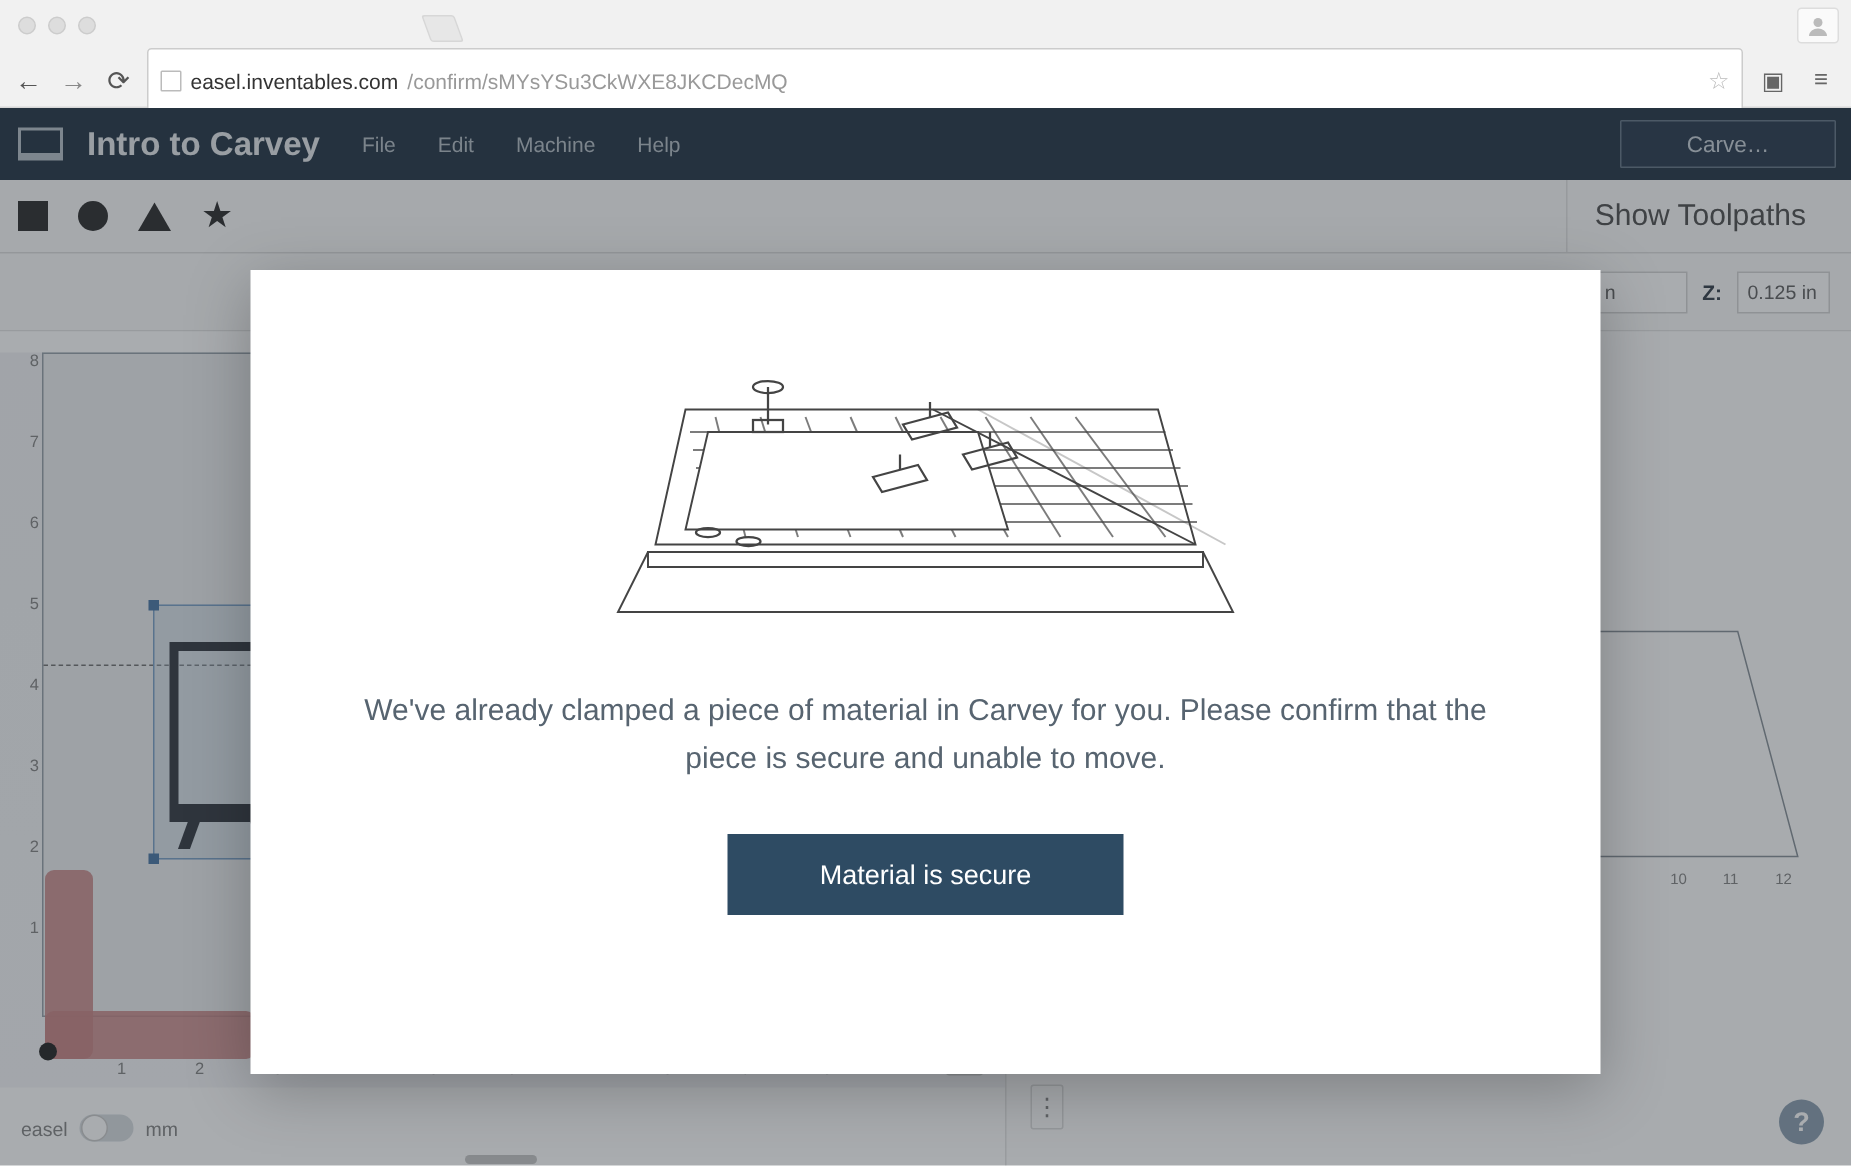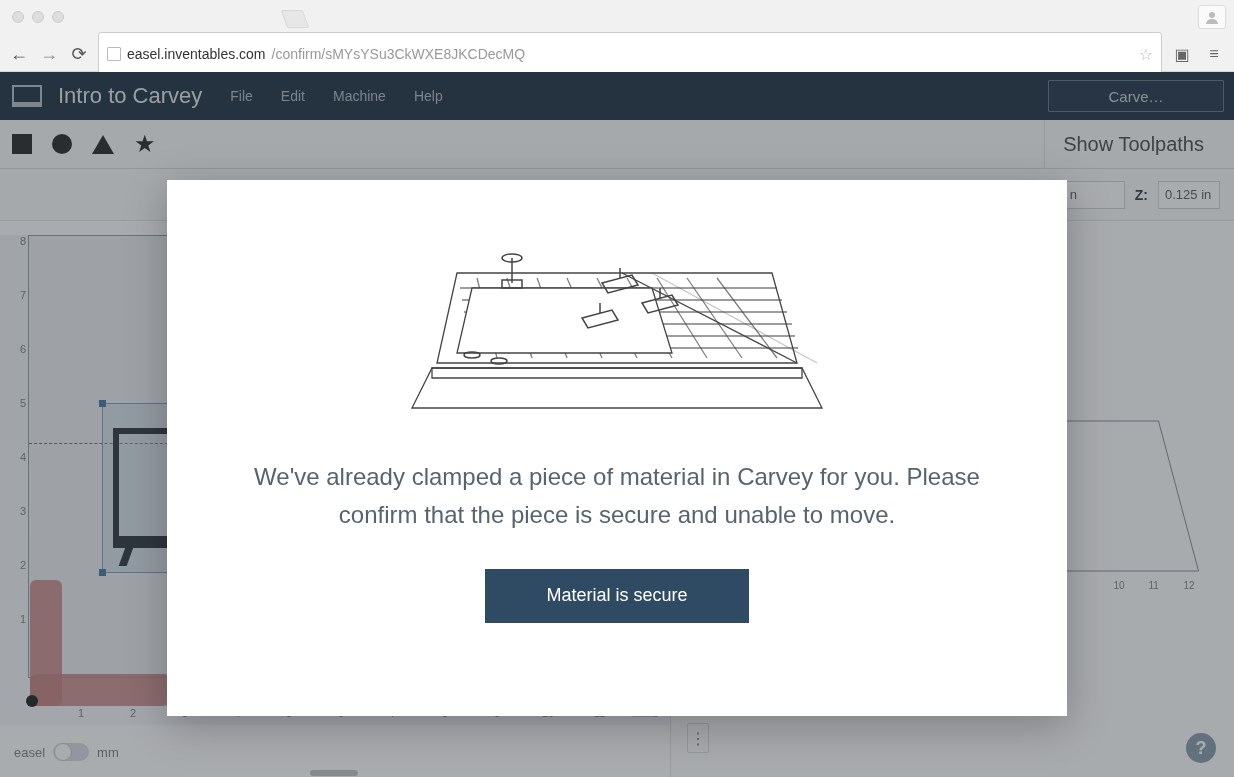--- a/index.html
+++ b/index.html
@@ -21,23 +21,23 @@
 .addr { flex: 1; height: 44px; background: #fff; border: 1px solid #ccc; border-radius: 3px; display: flex; align-items: center; padding: 0 8px; font-size: 14px; color: #333; gap: 6px; }
 .addr .doc { width: 14px; height: 14px; border: 1px solid #bbb; border-radius: 1px; }
 .addr .host { color: #333; }
 .addr .path { color: #999; }
 .addr .star { margin-left: auto; color: #bbb; font-size: 16px; }
 .cast-btn, .ham-btn { width: 24px; height: 24px; display:flex; align-items:center; justify-content:center; color:#666; font-size:16px; }
 
 
 .app-header { height: 48px; background: #2b3b4b; display: flex; align-items: center; padding: 0 12px; color: #d0d6db; position: relative; }
 .app-logo { width: 30px; height: 22px; border: 2px solid #b9c2ca; border-bottom: 5px solid #b9c2ca; margin-right: 16px; }
-.proj-title { font-size: 22px; font-weight: 400; color: #e5e9ec; margin-right: 28px; }
+.proj-title { font-size: 22px; font-weight: 700; color: #e5e9ec; margin-right: 28px; }
 .menu { display: flex; gap: 28px; font-size: 14px; color: #b5bec6; }
-.carve-btn { position: absolute; right: 10px; top: 8px; height: 32px; width: 176px; border: 1px solid #6a7a89; background: #2f4053; color: #c9d1d8; font-size: 15px; display:flex; align-items:center; justify-content:center; border-radius: 1px; }
+.carve-btn { position: absolute; right: 10px; top: 8px; height: 32px; width: 144px; border: 1px solid #6a7a89; background: #2f4053; color: #c9d1d8; font-size: 15px; display:flex; align-items:center; justify-content:center; border-radius: 1px; }
 
 
 .toolbar { height: 49px; background: #fbfbfb; border-bottom: 1px solid #ddd; display: flex; align-items: center; padding: 0 12px; gap: 20px; position: relative; }
 .tool-icon { width: 20px; height: 20px; background: #333; }
 .tool-square { }
 .tool-circle { border-radius: 50%; }
 .tool-triangle { width:0; height:0; background:transparent; border-left:11px solid transparent; border-right:11px solid transparent; border-bottom:19px solid #333; }
 .tool-star { background: transparent; color:#333; font-size:24px; line-height:20px; }
 .show-toolpaths { position:absolute; right: 12px; top:0; bottom:0; display:flex; align-items:center; padding: 0 18px; background:#fbfbfb; border-left:1px solid #e2e2e2; font-size:20px; color:#555; }
 
@@ -88,21 +88,21 @@
 .preview { position:absolute; top:180px; left:16px; right:24px; height:200px; }
 .preview svg { width:100%; height:100%; }
 .kebab { position:absolute; left:16px; bottom:24px; width:22px; height:30px; border:1px solid #ddd; border-radius:2px; display:flex; align-items:center; justify-content:center; color:#888; font-size:16px; }
 .help { position:absolute; right:18px; bottom:14px; width:30px; height:30px; border-radius:50%; background:#8ea1b2; color:#fff; font-weight:700; display:flex; align-items:center; justify-content:center; font-size:18px; }
 
 
 .overlay { position:absolute; top:72px; left:0; right:0; bottom:0; background:rgba(30,38,46,.38); }
 .modal { position:absolute; top:108px; left:167px; width:900px; height:536px; background:#fff; box-shadow:0 10px 40px rgba(0,0,0,.25); padding: 48px 60px 40px; text-align:center; }
 .modal h1 { font-size:38px; font-weight:300; color:#3a4752; margin-bottom: 26px; }
 .modal .illus { width:430px; height:200px; margin: 0 auto 30px; }
-.modal p { font-size:24px; font-weight:300; color:#576470; line-height:1.6; max-width:780px; margin:0 auto 34px; }
+.modal p { font-size:20px; font-weight:300; color:#576470; line-height:1.6; max-width:780px; margin:0 auto 34px; }
 .modal .cta { display:inline-flex; align-items:center; justify-content:center; width:264px; height:54px; background:#2e4b63; color:#fff; font-size:18px; }
 </style>
 </head>
 <body>
 
 <div class="chrome-top">
   <div class="traffic">
     <div class="dot"></div>
     <div class="dot"></div>
     <div class="dot"></div>

